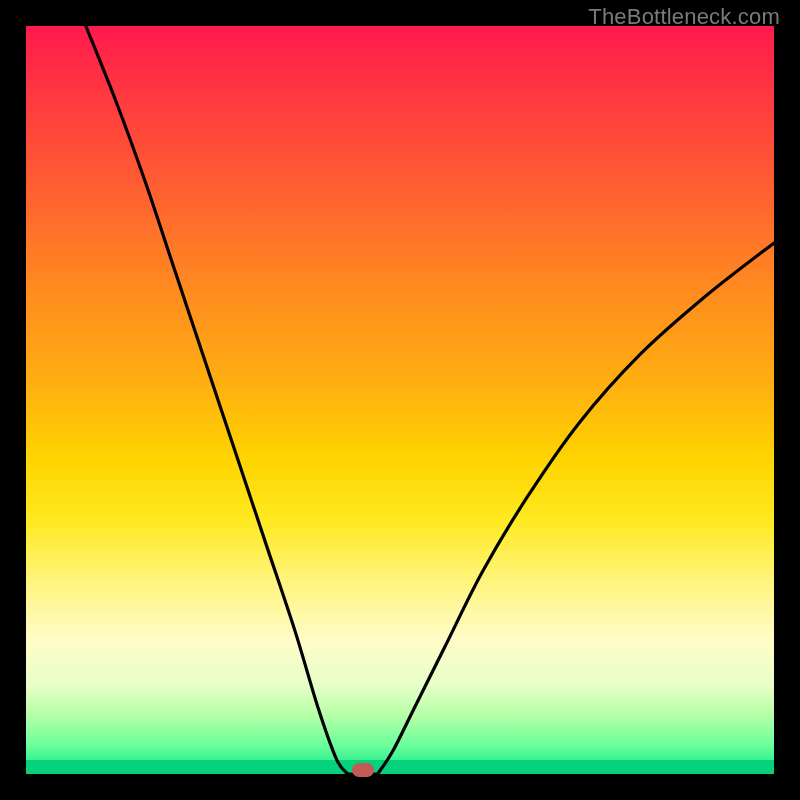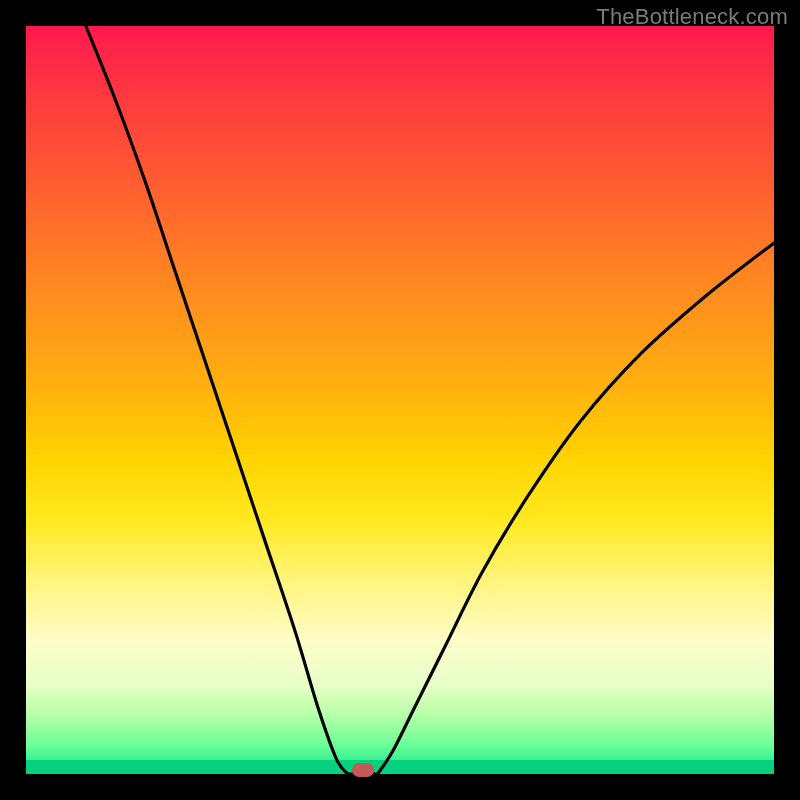--- a/index.html
+++ b/index.html
@@ -35,21 +35,21 @@
       #fffcc8 82%,
       #e9ffc8 88%,
       #b8ffa8 92%,
       #6dff9a 96%,
       #10e68a 100%
     );
   }
   .watermark {
     position: absolute;
     top: 4px;
-    right: 12px;
+    right: 20px;
     color: #7a7a7a;
     font-size: 22px;
     font-weight: 500;
     letter-spacing: 0.2px;
     user-select: none;
   }
   svg.curves {
     position: absolute;
     left: 0;
     top: 0;

